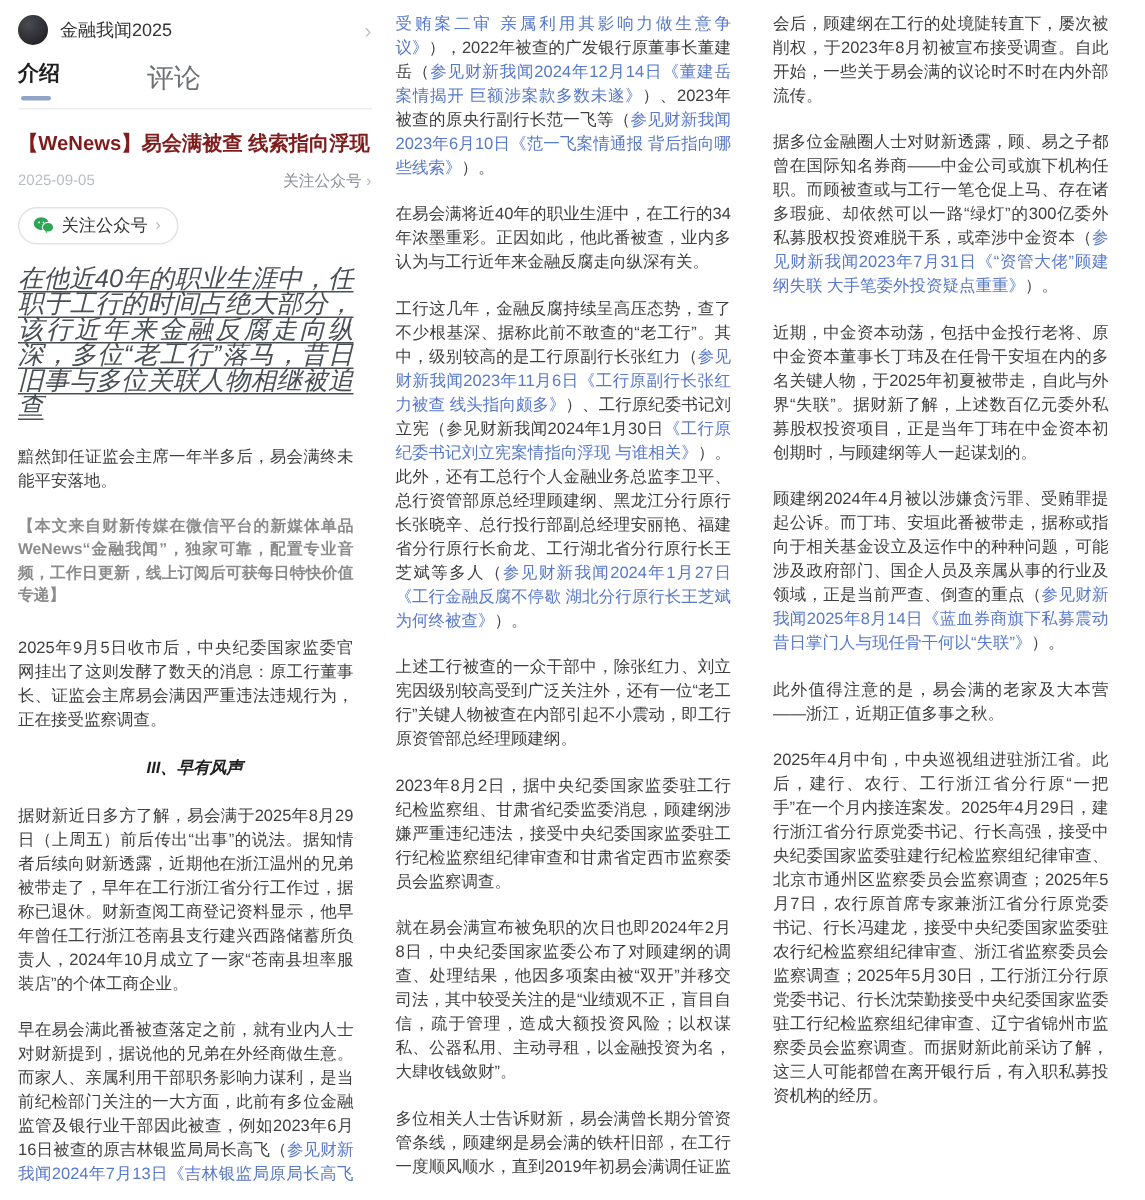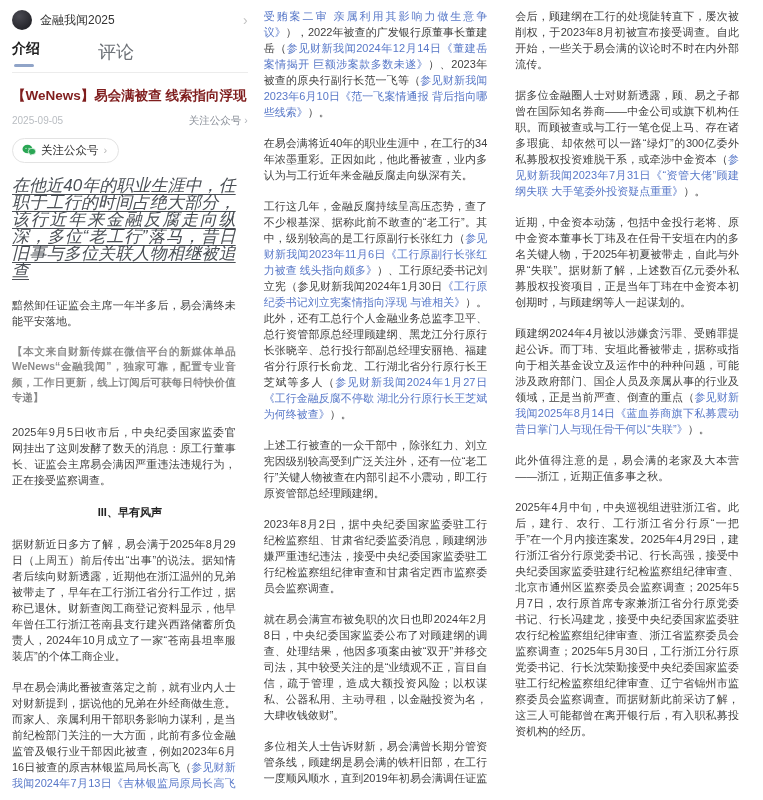--- a/index.html
+++ b/index.html
@@ -32,21 +32,21 @@
   .follow-btn{display:inline-flex;align-items:center;gap:5px;
     border:1px solid #e3e3e3;border-radius:15px;padding:4px 11px 4px 9px;
     font-size:11.5px;color:#333;background:#fff;margin-bottom:14px;cursor:pointer;}
   .follow-btn .chev{color:#b8b8b8;font-size:11px;}
   .wechat-icon{width:14px;height:12px;display:inline-block;}
   
   .para{font-size:11px;line-height:16px;text-align:justify;margin:0 12px 15px 0;}
   .para.summary{font-style:italic;color:#4a4f55;text-decoration:underline;
     text-underline-offset:3px;font-size:17px;line-height:17px;margin-bottom:18px;}
   .para.disclaimer{font-weight:bold;color:#8c8c8c;font-size:10.5px;line-height:15.5px;margin-bottom:18px;}
-  .para.heading{text-align:center;font-weight:bold;color:#222;margin:16px 0;}
+  .para.heading{text-align:center;font-weight:bold;color:#222;margin:16px 0;font-style:italic;}
   .link{color:#5878c8;cursor:pointer;}
 </style>
 </head>
 <body>
 
 <div class="page">
   <div class="columns">
 
     <div class="account-row">
       <span class="avatar"></span>

